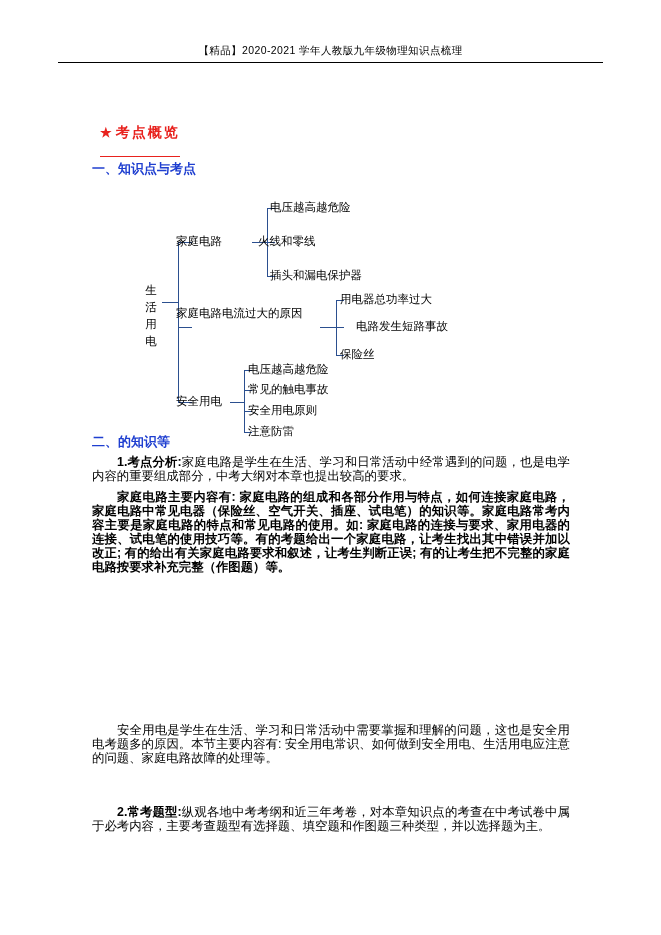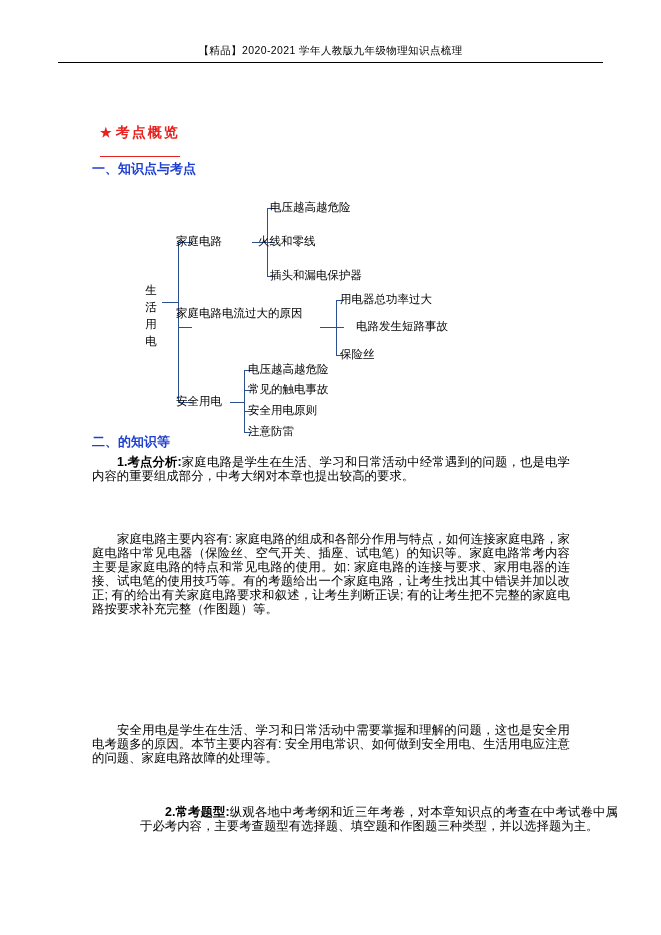--- a/index.html
+++ b/index.html
@@ -189,26 +189,26 @@
     <div class="node" style="left:156px; top:234px;text-align:right;">注意防雷</div>
 
   </div>
 
   <div class="sub-head" id="h-analysis">二、的知识等</div>
 
   <div class="para indent" style="top:455px;">
     <b>1.考点分析:</b><span>家庭电路是学生在生活、学习和日常活动中经常遇到的问题，也是电学内容的重要组成部分，中考大纲对本章也提出较高的要求。</span>
   </div>
 
-  <div class="para indent" style="top:532px;">
+  <div class="para indent" style="top:490px;font-weight:bold;">
     <span>家庭电路主要内容有: 家庭电路的组成和各部分作用与特点，如何连接家庭电路，家庭电路中常见电器（保险丝、空气开关、插座、试电笔）的知识等。家庭电路常考内容主要是家庭电路的特点和常见电路的使用。如: 家庭电路的连接与要求、家用电器的连接、试电笔的使用技巧等。有的考题给出一个家庭电路，让考生找出其中错误并加以改正; 有的给出有关家庭电路要求和叙述，让考生判断正误; 有的让考生把不完整的家庭电路按要求补充完整（作图题）等。</span>
   </div>
 
 
   <div class="para indent" style="top:723px;">
     <span>安全用电是学生在生活、学习和日常活动中需要掌握和理解的问题，这也是安全用电考题多的原因。本节主要内容有: 安全用电常识、如何做到安全用电、生活用电应注意的问题、家庭电路故障的处理等。</span>
   </div>
 
-  <div class="para indent" style="top:805px;margin-left:48px;">
+  <div class="para indent" style="top:805px;">
     <b>2.常考题型:</b><span>纵观各地中考考纲和近三年考卷，对本章知识点的考查在中考试卷中属于必考内容，主要考查题型有选择题、填空题和作图题三种类型，并以选择题为主。</span>
   </div>
 
 </div>
 
 </body></html>

